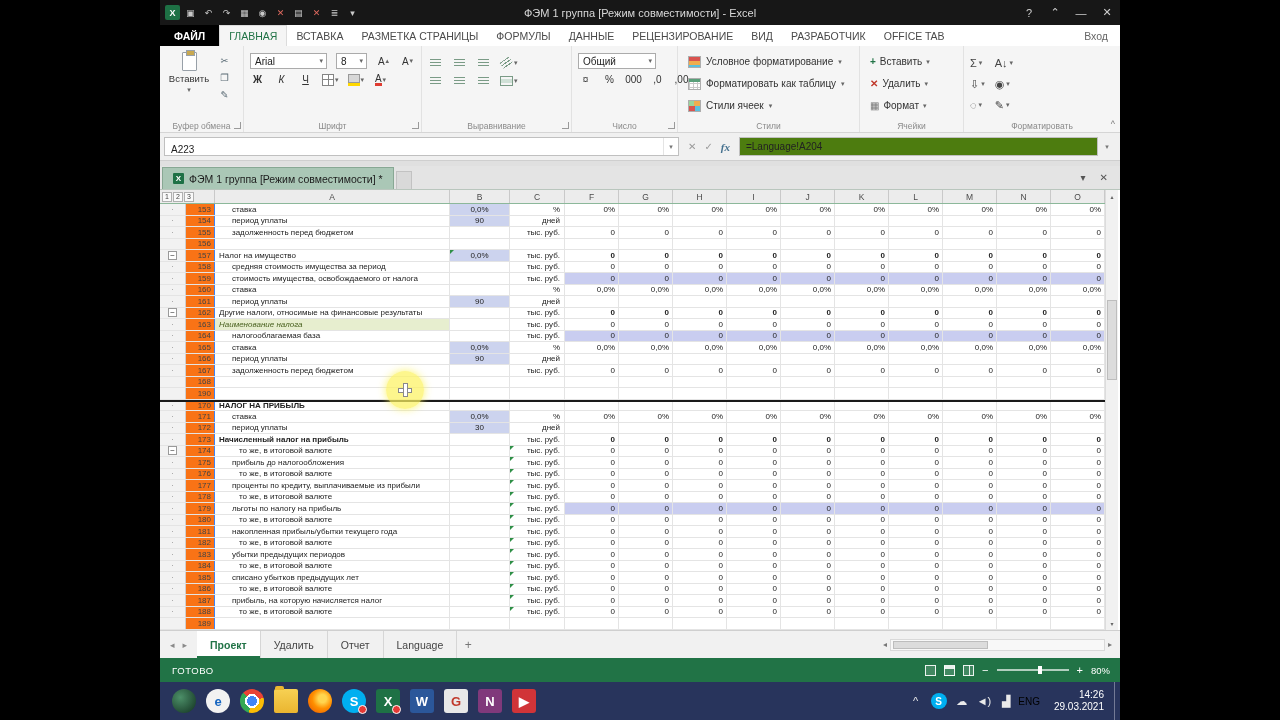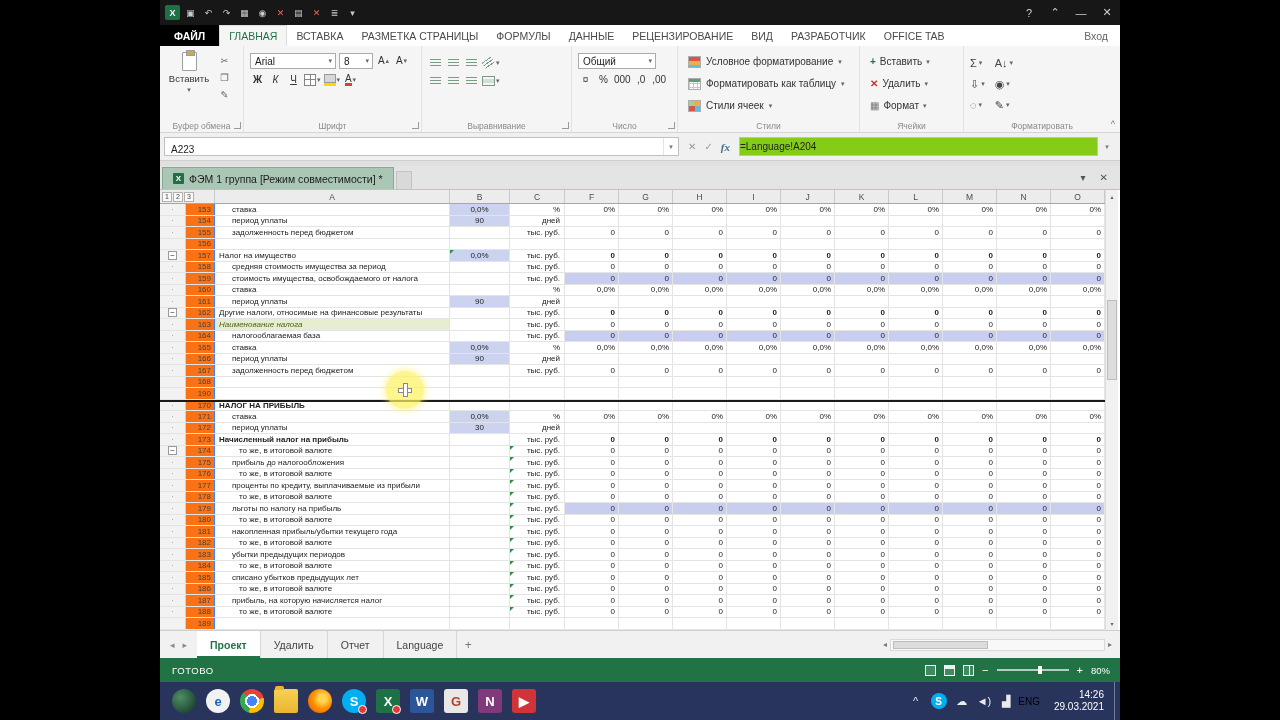--- a/index.html
+++ b/index.html
@@ -25,21 +25,21 @@
   .rtab.active{color:#217346;background:#f5f5f5;border:1px solid #dcdcdc;border-bottom:none}
   .signin{margin-left:auto;padding-right:12px;color:#666;display:flex;align-items:center}
 
   
   .ribbon{position:absolute;top:46px;left:0;right:0;height:87px;background:#f5f5f5;border-bottom:1px solid #d5d5d5;display:flex}
   .rgroup{position:relative;border-right:1px solid #e2e2e2;padding:4px 6px 15px 6px;display:flex;gap:5px;align-items:flex-start}
   .glabel{position:absolute;bottom:1px;left:0;right:0;text-align:center;font-size:8.5px;color:#8a8a8a}
   .dlg{position:absolute;right:2px;bottom:3px;width:7px;height:7px;border-right:1px solid #9a9a9a;border-bottom:1px solid #9a9a9a}
   .car{font-size:7px;color:#666}
   .rcol{display:flex;flex-direction:column;gap:3px;justify-content:flex-start}
-  .rrow{display:flex;gap:3px;align-items:flex-start}
+  .rrow{display:flex;gap:9px;align-items:center}
   .paste-big{display:flex;flex-direction:column;align-items:center;justify-content:center;width:46px;font-size:9.5px;color:#333;gap:2px;padding-top:2px}
   .clipboard{width:15px;height:19px;background:#fff;border:1px solid #98a0a8;border-radius:1px;position:relative}
   .clipboard::before{content:"";position:absolute;top:-3px;left:3px;width:7px;height:4px;background:#c8a850;border:1px solid #98a0a8}
   .sicon{min-width:15px;height:14px;font-size:9.5px;color:#5a6b75;display:flex;align-items:center;justify-content:center}
   .combo{background:#fff;border:1px solid #ababab;height:16px;font-size:10px;color:#222;display:flex;align-items:center;justify-content:space-between;padding:0 3px 0 4px;gap:4px}
   .fbtn{min-width:15px;height:15px;display:flex;align-items:center;justify-content:center;font-size:10px;color:#333;gap:1px}
   .bold-g{font-weight:bold}.ital-g{font-style:italic}.und-g{text-decoration:underline}
   .bord{width:12px;height:12px;border:1px solid #848484;background:
         linear-gradient(#848484,#848484) center/100% 1px no-repeat,
         linear-gradient(#848484,#848484) center/1px 100% no-repeat,#fff}
@@ -60,21 +60,21 @@
   .editgrid{display:flex;gap:10px;padding-top:4px}
   .ebtn{display:flex;align-items:center;gap:2px;font-size:11px;color:#444;height:18px}
   .collapse{position:absolute;right:5px;bottom:3px;font-size:9px;color:#777}
 
   
   .frow{position:absolute;top:133px;left:0;right:0;height:28px;background:#f0f0f0;border-bottom:1px solid #cfcfcf;display:flex;align-items:center;padding:0 4px}
   .namebox{width:515px;height:19px;background:#fff;border:1px solid #c0c0c0;font-size:10px;color:#222;display:flex;align-items:flex-end;padding-left:6px}
   .nb-drop{margin-left:auto;width:15px;height:100%;border-left:1px solid #e4e4e4;display:flex;align-items:center;justify-content:center;font-size:7px;color:#777}
   .fx-btns{display:flex;align-items:center;gap:8px;padding:0 9px;color:#9a9a9a;font-size:10px}
   .fx{font-style:italic;font-family:"Liberation Serif",serif;font-weight:bold;color:#44708e;font-size:11px}
-  .fml{flex:1;height:19px;background:#84cc16;border:1px solid #c0c0c0;font-size:10px;color:#222;display:flex;align-items:center;}
+  .fml{flex:1;height:19px;background:#4d7c0f;border:1px solid #c0c0c0;font-size:10px;color:#222;display:flex;align-items:center;padding-left:6px}
   .wbtop{position:absolute;top:161px;left:0;right:0;height:5px;background:#e0e0e0}
 
   
   .doctabs{position:absolute;top:166px;left:0;right:0;height:24px;background:#e4e4e4;border-bottom:1px solid #b9c6bd;display:flex;align-items:flex-end}
   .dtab{height:22px;display:flex;align-items:center;gap:5px;padding:0 10px;background:#aac7b6;border:1px solid #88a894;border-bottom:none;font-size:10.5px;color:#1c1c1c;margin-left:2px;white-space:nowrap}
   .dicon{width:11px;height:11px;background:#1e7145;color:#fff;font-size:8px;display:flex;align-items:center;justify-content:center;border-radius:1px;font-weight:bold}
   .dtab-stub{width:16px;height:18px;background:#d9d9d9;border:1px solid #c2c2c2;border-bottom:none;margin-left:2px}
   .dctrl{margin-left:auto;display:flex;gap:14px;padding-right:12px;color:#555;font-size:10px;align-items:center;height:100%}
 
   
@@ -164,20 +164,21 @@
           <span class="qicon">↶</span>
           <span class="qicon">↷</span>
           <span class="qicon">▦</span>
           <span class="qicon">◉</span>
           <span class="qicon" style="color: rgb(224, 106, 95);">✕</span>
           <span class="qicon">▤</span>
           <span class="qicon" style="color: rgb(224, 106, 95);">✕</span>
           <span class="qicon">≣</span>
           <span class="qicon">▾</span>
         </div>
+      <div class="title">ФЭМ 1 группа  [Режим совместимости] - Excel</div>
       <div class="wctrl" id="wctrl">
           <span class="wbtn">?</span>
           <span class="wbtn">⌃</span>
           <span class="wbtn">—</span>
           <span class="wbtn">✕</span>
         </div>
     </div>
 
     <div class="tabs-row">
       <div class="rtabs" id="ribbon-tabs">

